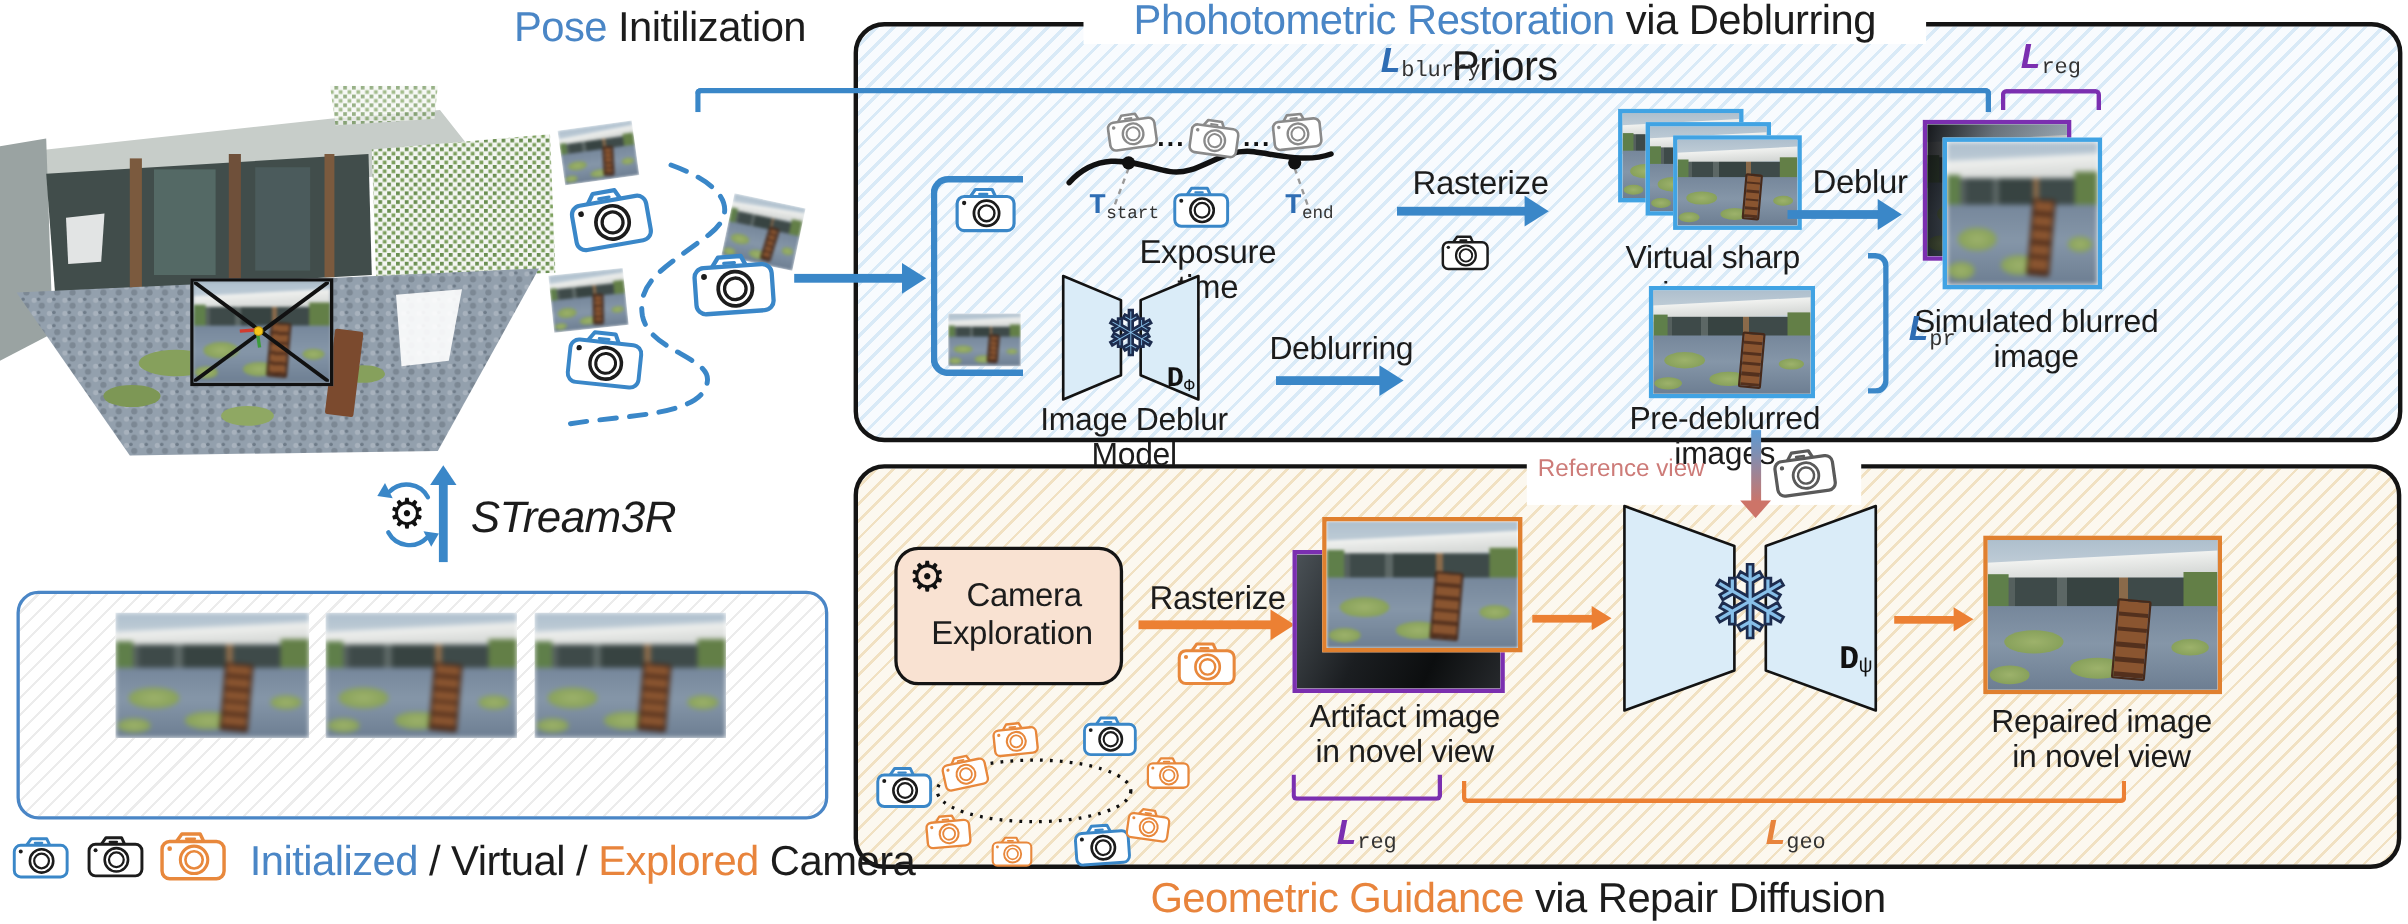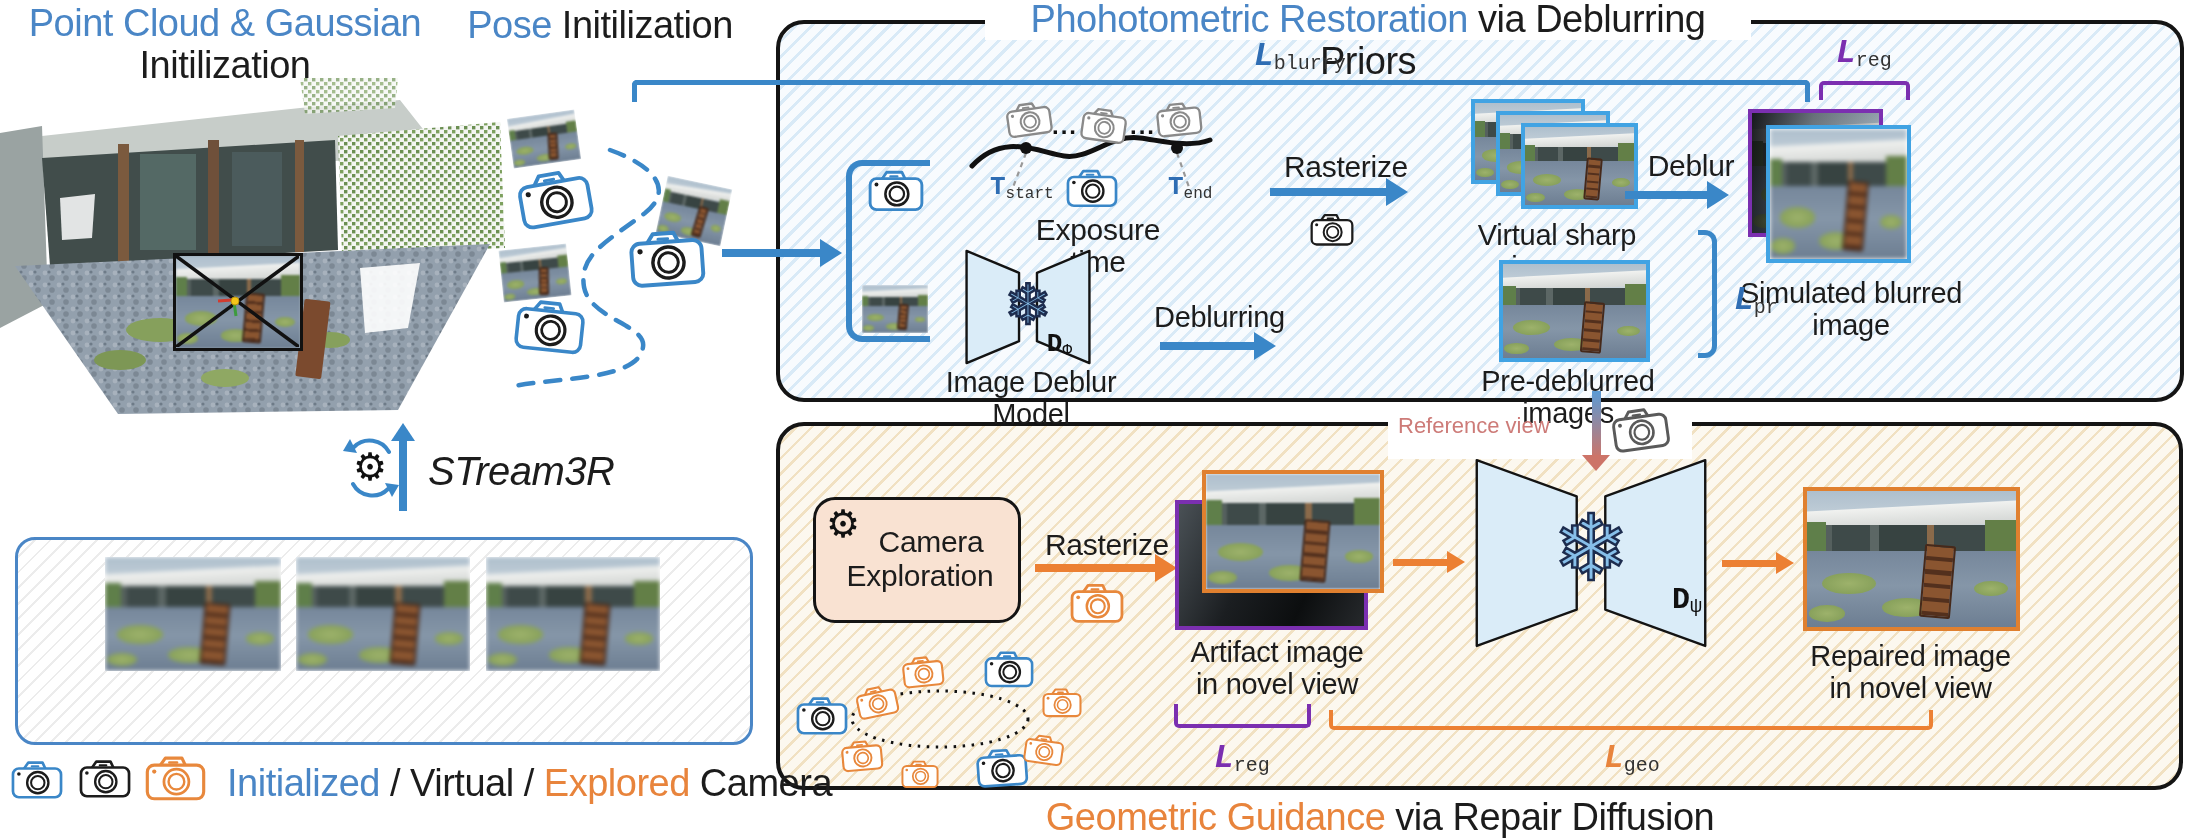--- a/index.html
+++ b/index.html
@@ -87,24 +87,20 @@
 <body>
 
 <div id="canvas">
 
   <div class="panel hatch-blue" style="left:776px;top:20px;width:1408px;height:382px;"></div>
   <div class="panel hatch-cream" style="left:776px;top:422px;width:1407px;height:368px;"></div>
 
   <div class="patch" style="left:985px;top:0;width:766px;height:40px;"></div>
   <div class="patch" style="left:1388px;top:403px;width:304px;height:56px;"></div>
 
-  <div class="abs big" style="left:8px;top:2px;width:434px;">
-    <span class="c-blue">Point Cloud &amp; Gaussian</span><br>
-    <span class="c-black">Initilization</span>
-  </div>
   <div class="abs big" style="left:455px;top:4px;width:290px;">
     <span class="c-blue">Pose</span><span class="c-black"> Initilization</span>
   </div>
 
   <svg class="abs" style="left:0;top:78px;" width="505" height="348" viewBox="0 0 505 348">
     <defs>
       <pattern id="grid" width="8" height="8" patternUnits="userSpaceOnUse">
         <rect width="8" height="8" fill="#f4f6f2"></rect>
         <rect width="3.4" height="3.4" fill="#6b8f52"></rect>
         <rect x="4" y="4" width="3.4" height="3.4" fill="#7da05e"></rect>
@@ -476,21 +472,21 @@
       </svg>
     </span>
   <div class="lbl" style="left:1007px;top:214px;width:182px;font-size:30px;">Exposure time</div>
 
   <div class="bowtie" style="left:964px;top:246px;width:128px;height:122px;">
     <svg viewBox="0 0 100 100" preserveAspectRatio="none">
       <polygon points="2,4 43,22 43,78 2,96" fill="#daecf8" stroke="#131313" stroke-width="2.4" vector-effect="non-scaling-stroke" stroke-linejoin="round"></polygon>
       <polygon points="98,4 57,22 57,78 98,96" fill="#daecf8" stroke="#131313" stroke-width="2.4" vector-effect="non-scaling-stroke" stroke-linejoin="round"></polygon>
     </svg>
     <span class="snow" style="left:50%;top:50%;transform:translate(-50%,-54%);font-size:56px;">❄</span>
-    <div class="math small" style="right:20px;bottom:8px;left:auto;">
+    <div class="math small" style="right:6px;bottom:8px;left:auto;">
       <span class="msym" style="font-style:normal;color:#111;">D</span><sub style="color:#111;">Φ</sub>
     </div>
   </div>
   <div class="lbl" style="left:936px;top:366px;width:190px;">Image Deblur Model</div>
 
   <div class="lbl" style="left:1276px;top:151px;width:140px;font-size:30px;">Rasterize</div>
   <div class="arrR" style="left:1270px;top:178px;width:138px;height:28px;--c:#3a87c8;">
       <i class="sh"></i>
       <i class="hd"></i>
     </div>

